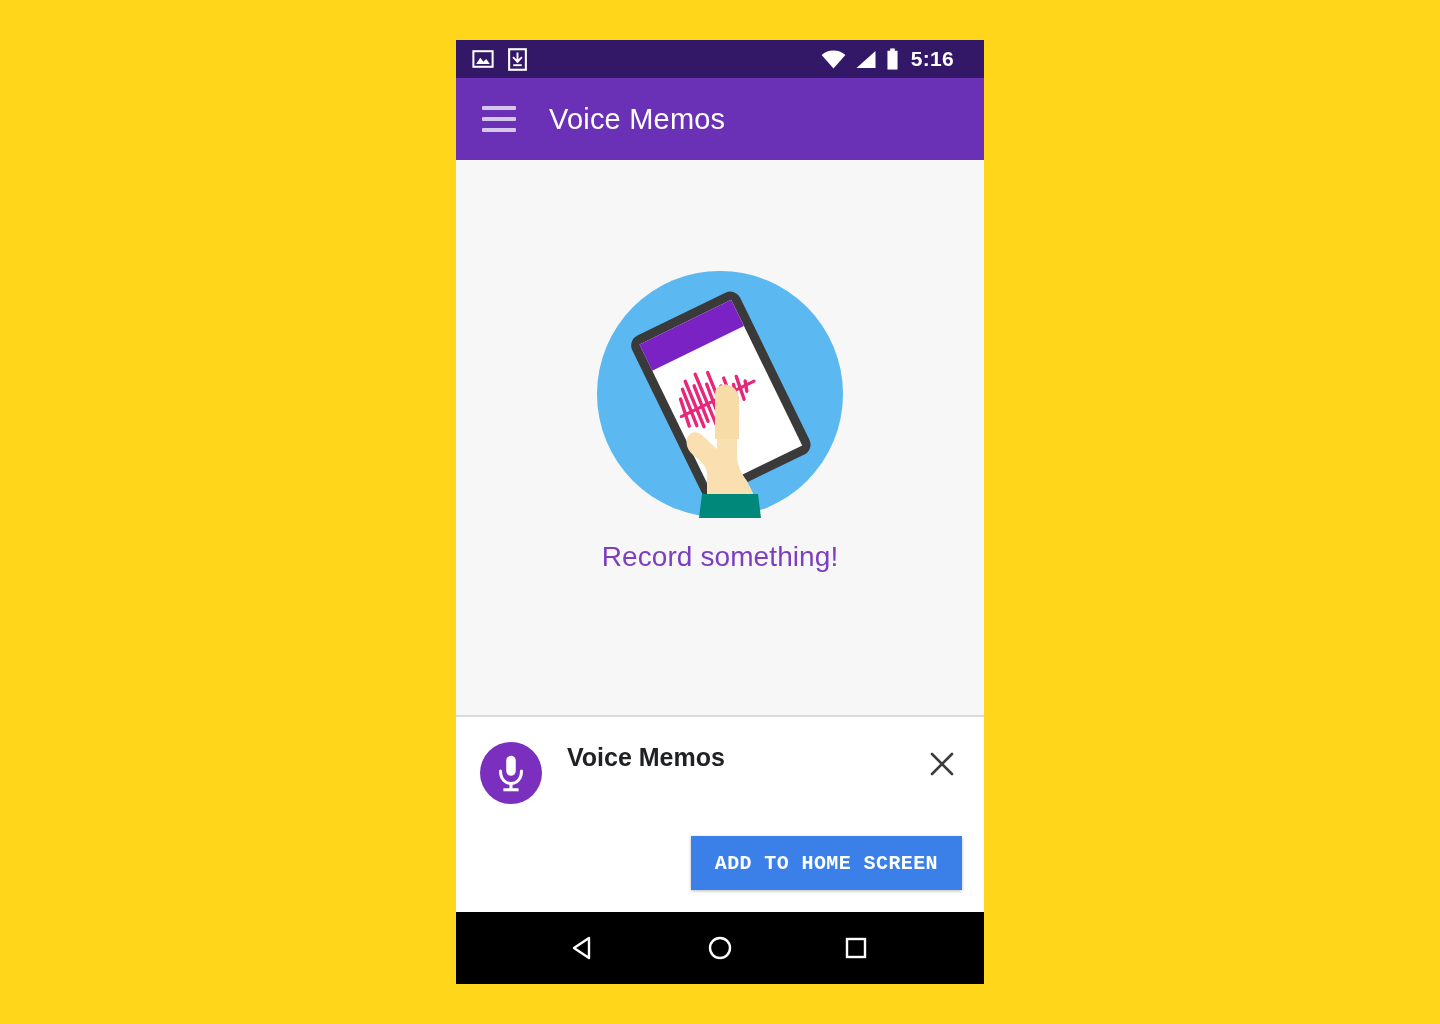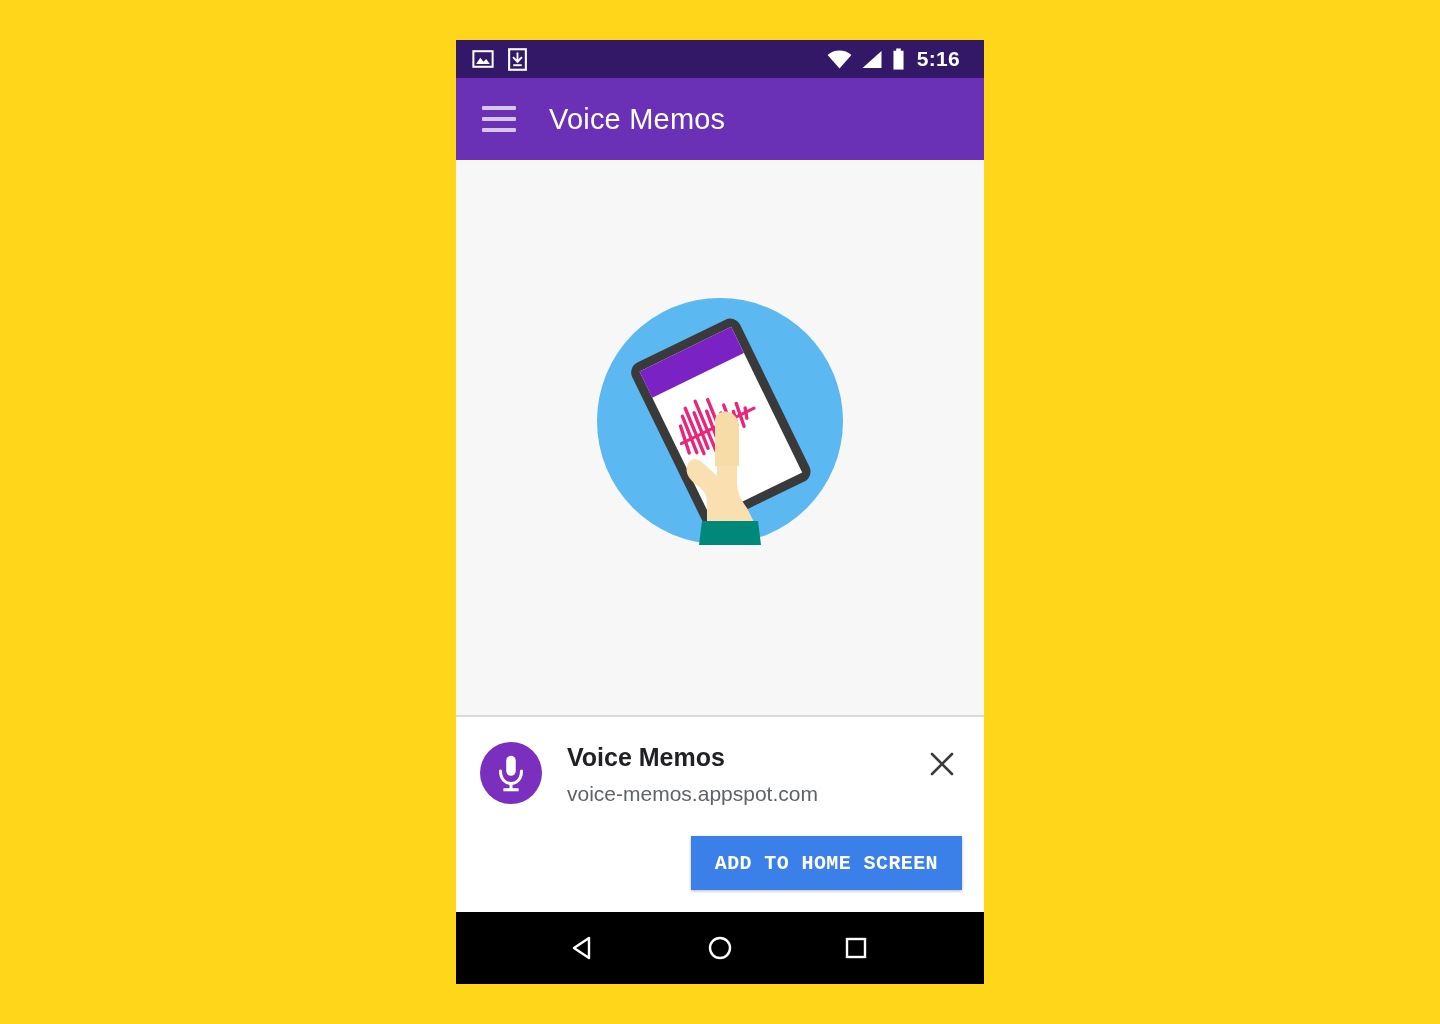--- a/index.html
+++ b/index.html
@@ -20,21 +20,21 @@
     background:#FAFAFA;
     overflow:hidden;
     display:flex; flex-direction:column;
   }
 
   
   .statusbar {
     height:38px; flex:0 0 38px;
     background:#331868;
     display:flex; align-items:center;
-    padding:0 24px 0 16px;
+    padding:0 30px 0 16px;
     color:#FFFFFF;
   }
   .sb-left { display:flex; align-items:center; gap:14px; }
   .sb-right { margin-left:auto; display:flex; align-items:center; gap:9px; }
   .sb-time {
     font-size:21px; font-weight:bold; color:#FFFFFF;
     letter-spacing:0.3px; margin-left:3px;
   }
   .sb-ico { display:block; }
 
@@ -215,35 +215,35 @@
         <path d="M112 248 L112 206 C112 198 108 194 103 190 C95 184 90 178 92 170
                  C94 162 102 161 108 167 L122 180 L122 132
                  C122 124 130 120 136 124 C141 127 142 132 142 138
                  L142 186 C142 196 146 204 152 212 L158 224 L158 248 Z" fill="#FAE0B0"></path>
         <path d="M120 125 C120 117 129 113 136 117 C142 120 144 126 144 133
                  L144 170 L120 170 Z" fill="#F7DCA8"></path>
 
         <path d="M107 225 L163 225 L166 249 L104 249 Z" fill="#00897B"></path>
       </svg>
 
+      <div class="empty-msg">Record something!</div>
     </div>
 
     <div class="banner">
       <div class="banner-row">
         <div class="app-icon">
           <svg width="32" height="40" viewBox="0 0 32 42">
             <rect x="11" y="3" width="10" height="21" rx="5" ry="5" fill="#FFFFFF"></rect>
             <path d="M5 19 C5 28 10.5 32 16 32 C21.5 32 27 28 27 19" fill="none" stroke="#FFFFFF" stroke-width="3.2" stroke-linecap="round"></path>
             <rect x="14.4" y="31" width="3.2" height="7" fill="#FFFFFF"></rect>
             <rect x="8" y="37" width="16" height="3.2" fill="#FFFFFF"></rect>
           </svg>
         </div>
         <div class="banner-texts">
           <div class="banner-title">Voice Memos</div>
-          <div class="banner-url">voice-memos.appspot.com</div>
         </div>
         <div class="close-btn">
           <svg width="26" height="26" viewBox="0 0 26 26">
             <path d="M3 3 L23 23 M23 3 L3 23" stroke="#3C3C3C" stroke-width="2.6" stroke-linecap="round"></path>
           </svg>
         </div>
       </div>
       <button class="add-btn">ADD TO HOME SCREEN</button>
     </div>
 

